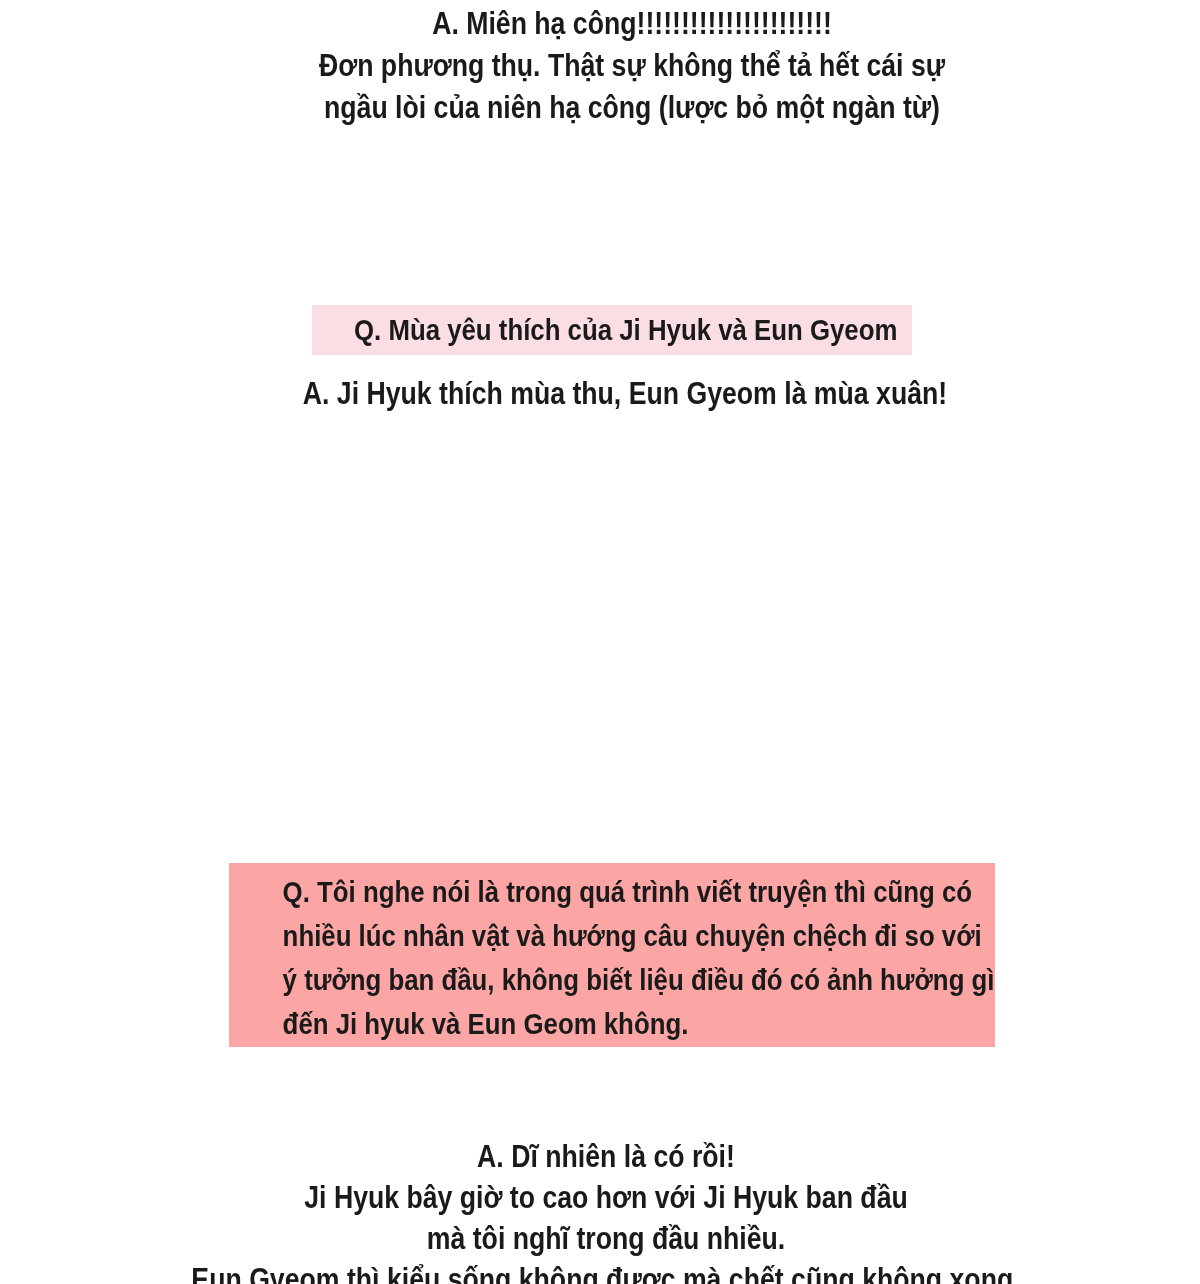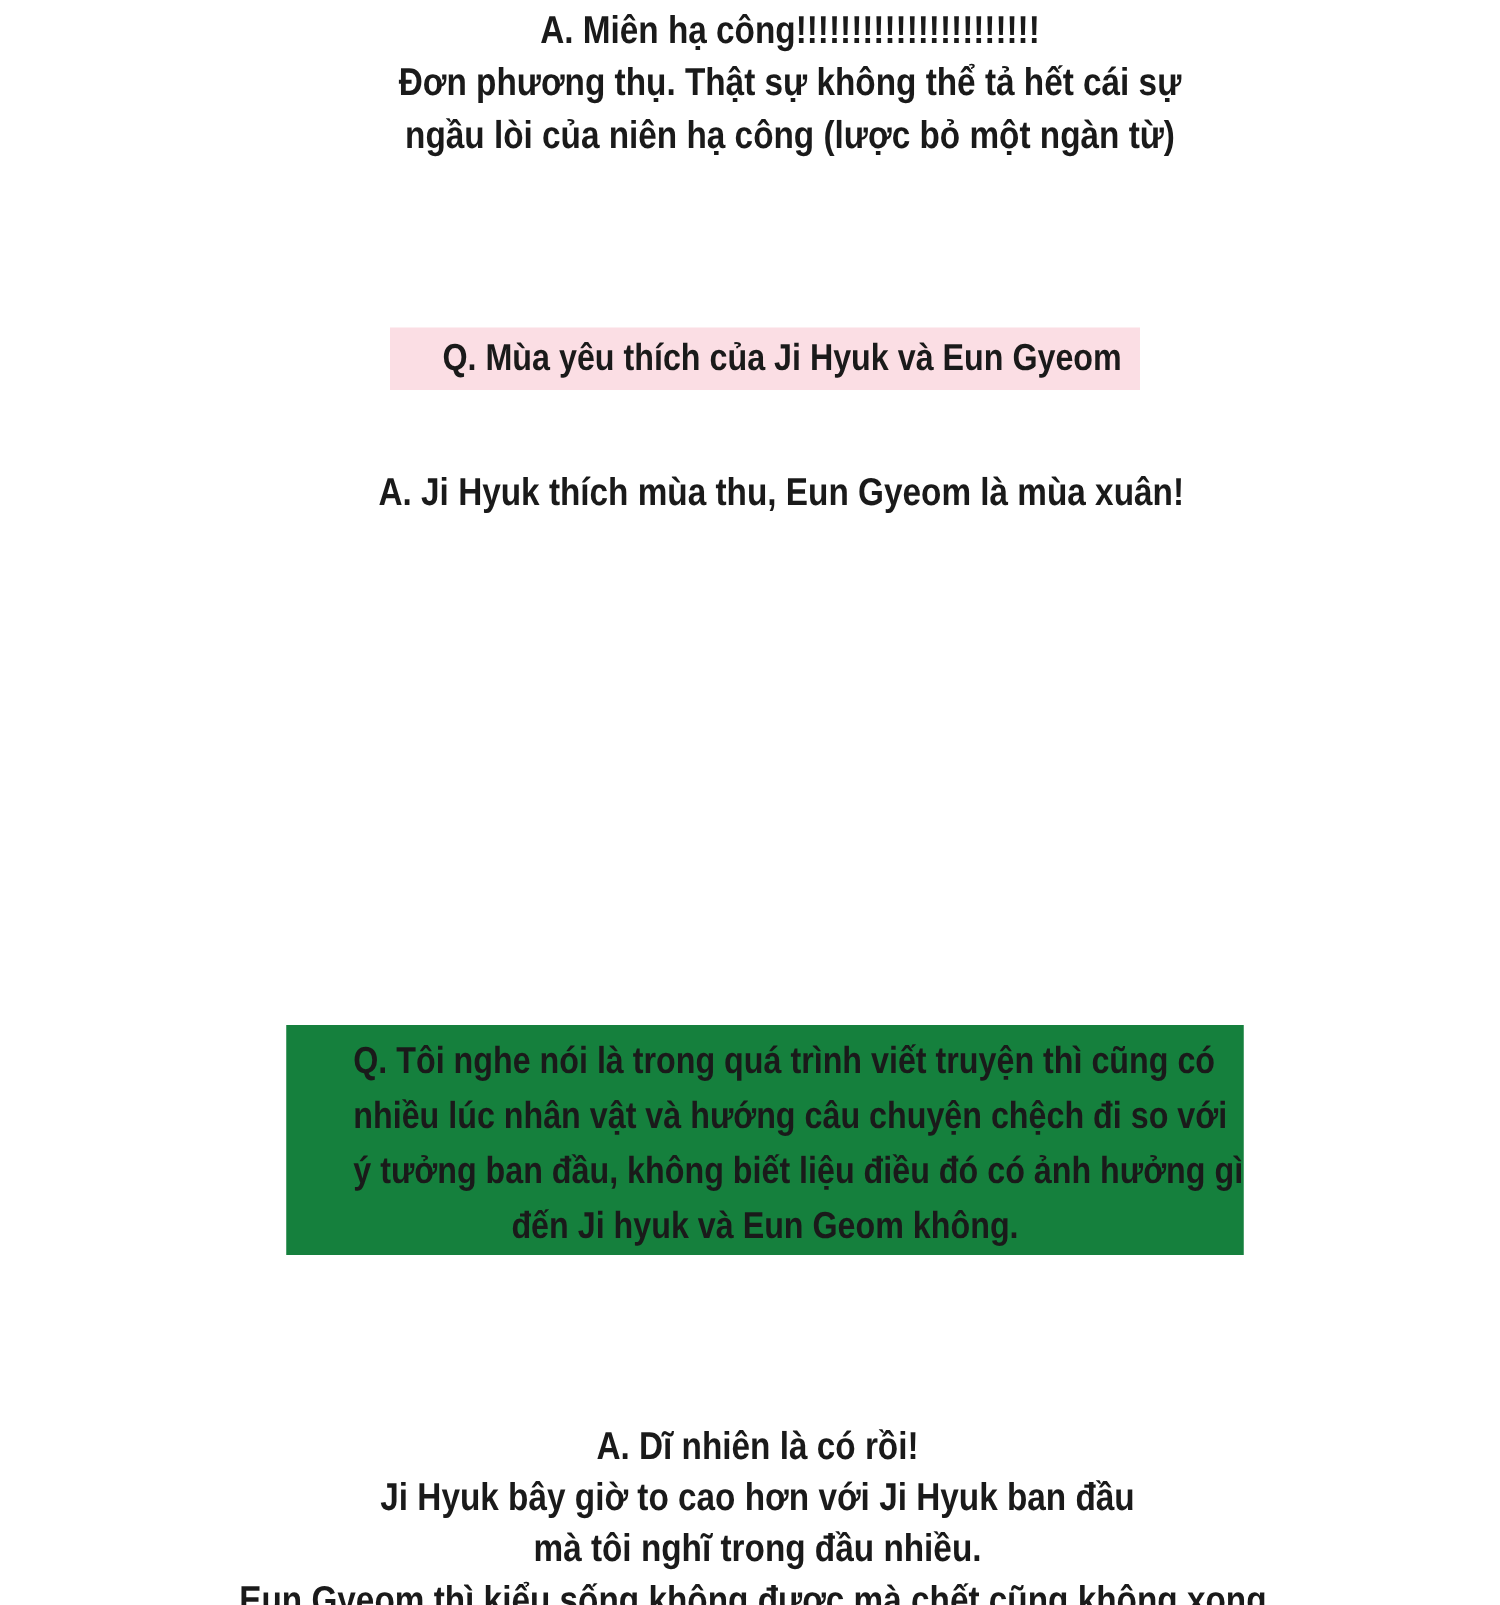--- a/index.html
+++ b/index.html
@@ -29,21 +29,21 @@
   #answer-top {
     top: 3px;
     left: 32px;
     width: 1200px;
     font-size: 31px;
     line-height: 42px;
   }
 
   .qbox {
     position: absolute;
-    text-align: center;
+    margin-top: 43px;
   }
 
   #q1-box {
     top: 262px;
     left: 312px;
     width: 600px;
     height: 50px;
   }
   #q1-box .qtext {
     font-size: 30px;
@@ -90,21 +90,21 @@
     <div class="line">Đơn phương thụ. Thật sự không thể tả hết cái sự</div>
     <div class="line">ngầu lòi của niên hạ công (lược bỏ một ngàn từ)</div>
   </div>
 
   <div class="qbox" id="q1-box" style="background-color: rgb(251, 222, 228);">
     <div class="qtext condense">Q. Mùa yêu thích của Ji Hyuk và Eun Gyeom</div>
   </div>
 
   <div class="tblock condense" id="a1">A. Ji Hyuk thích mùa thu, Eun Gyeom là mùa xuân!</div>
 
-  <div class="qbox" id="q2-box" style="background-color: #15803d;">
+  <div class="qbox" id="q2-box" style="background-color: #fca5a5;">
     <div class="qlines condense">
       <div class="line">Q. Tôi nghe nói là trong quá trình viết truyện thì cũng có</div>
       <div class="line">nhiều lúc nhân vật và hướng câu chuyện chệch đi so với</div>
       <div class="line">ý tưởng ban đầu, không biết liệu điều đó có ảnh hưởng gì</div>
       <div class="line">đến Ji hyuk và Eun Geom không.</div>
     </div>
   </div>
 
   <div class="tblock condense" id="a2">
     <div class="line">A. Dĩ nhiên là có rồi!</div>

